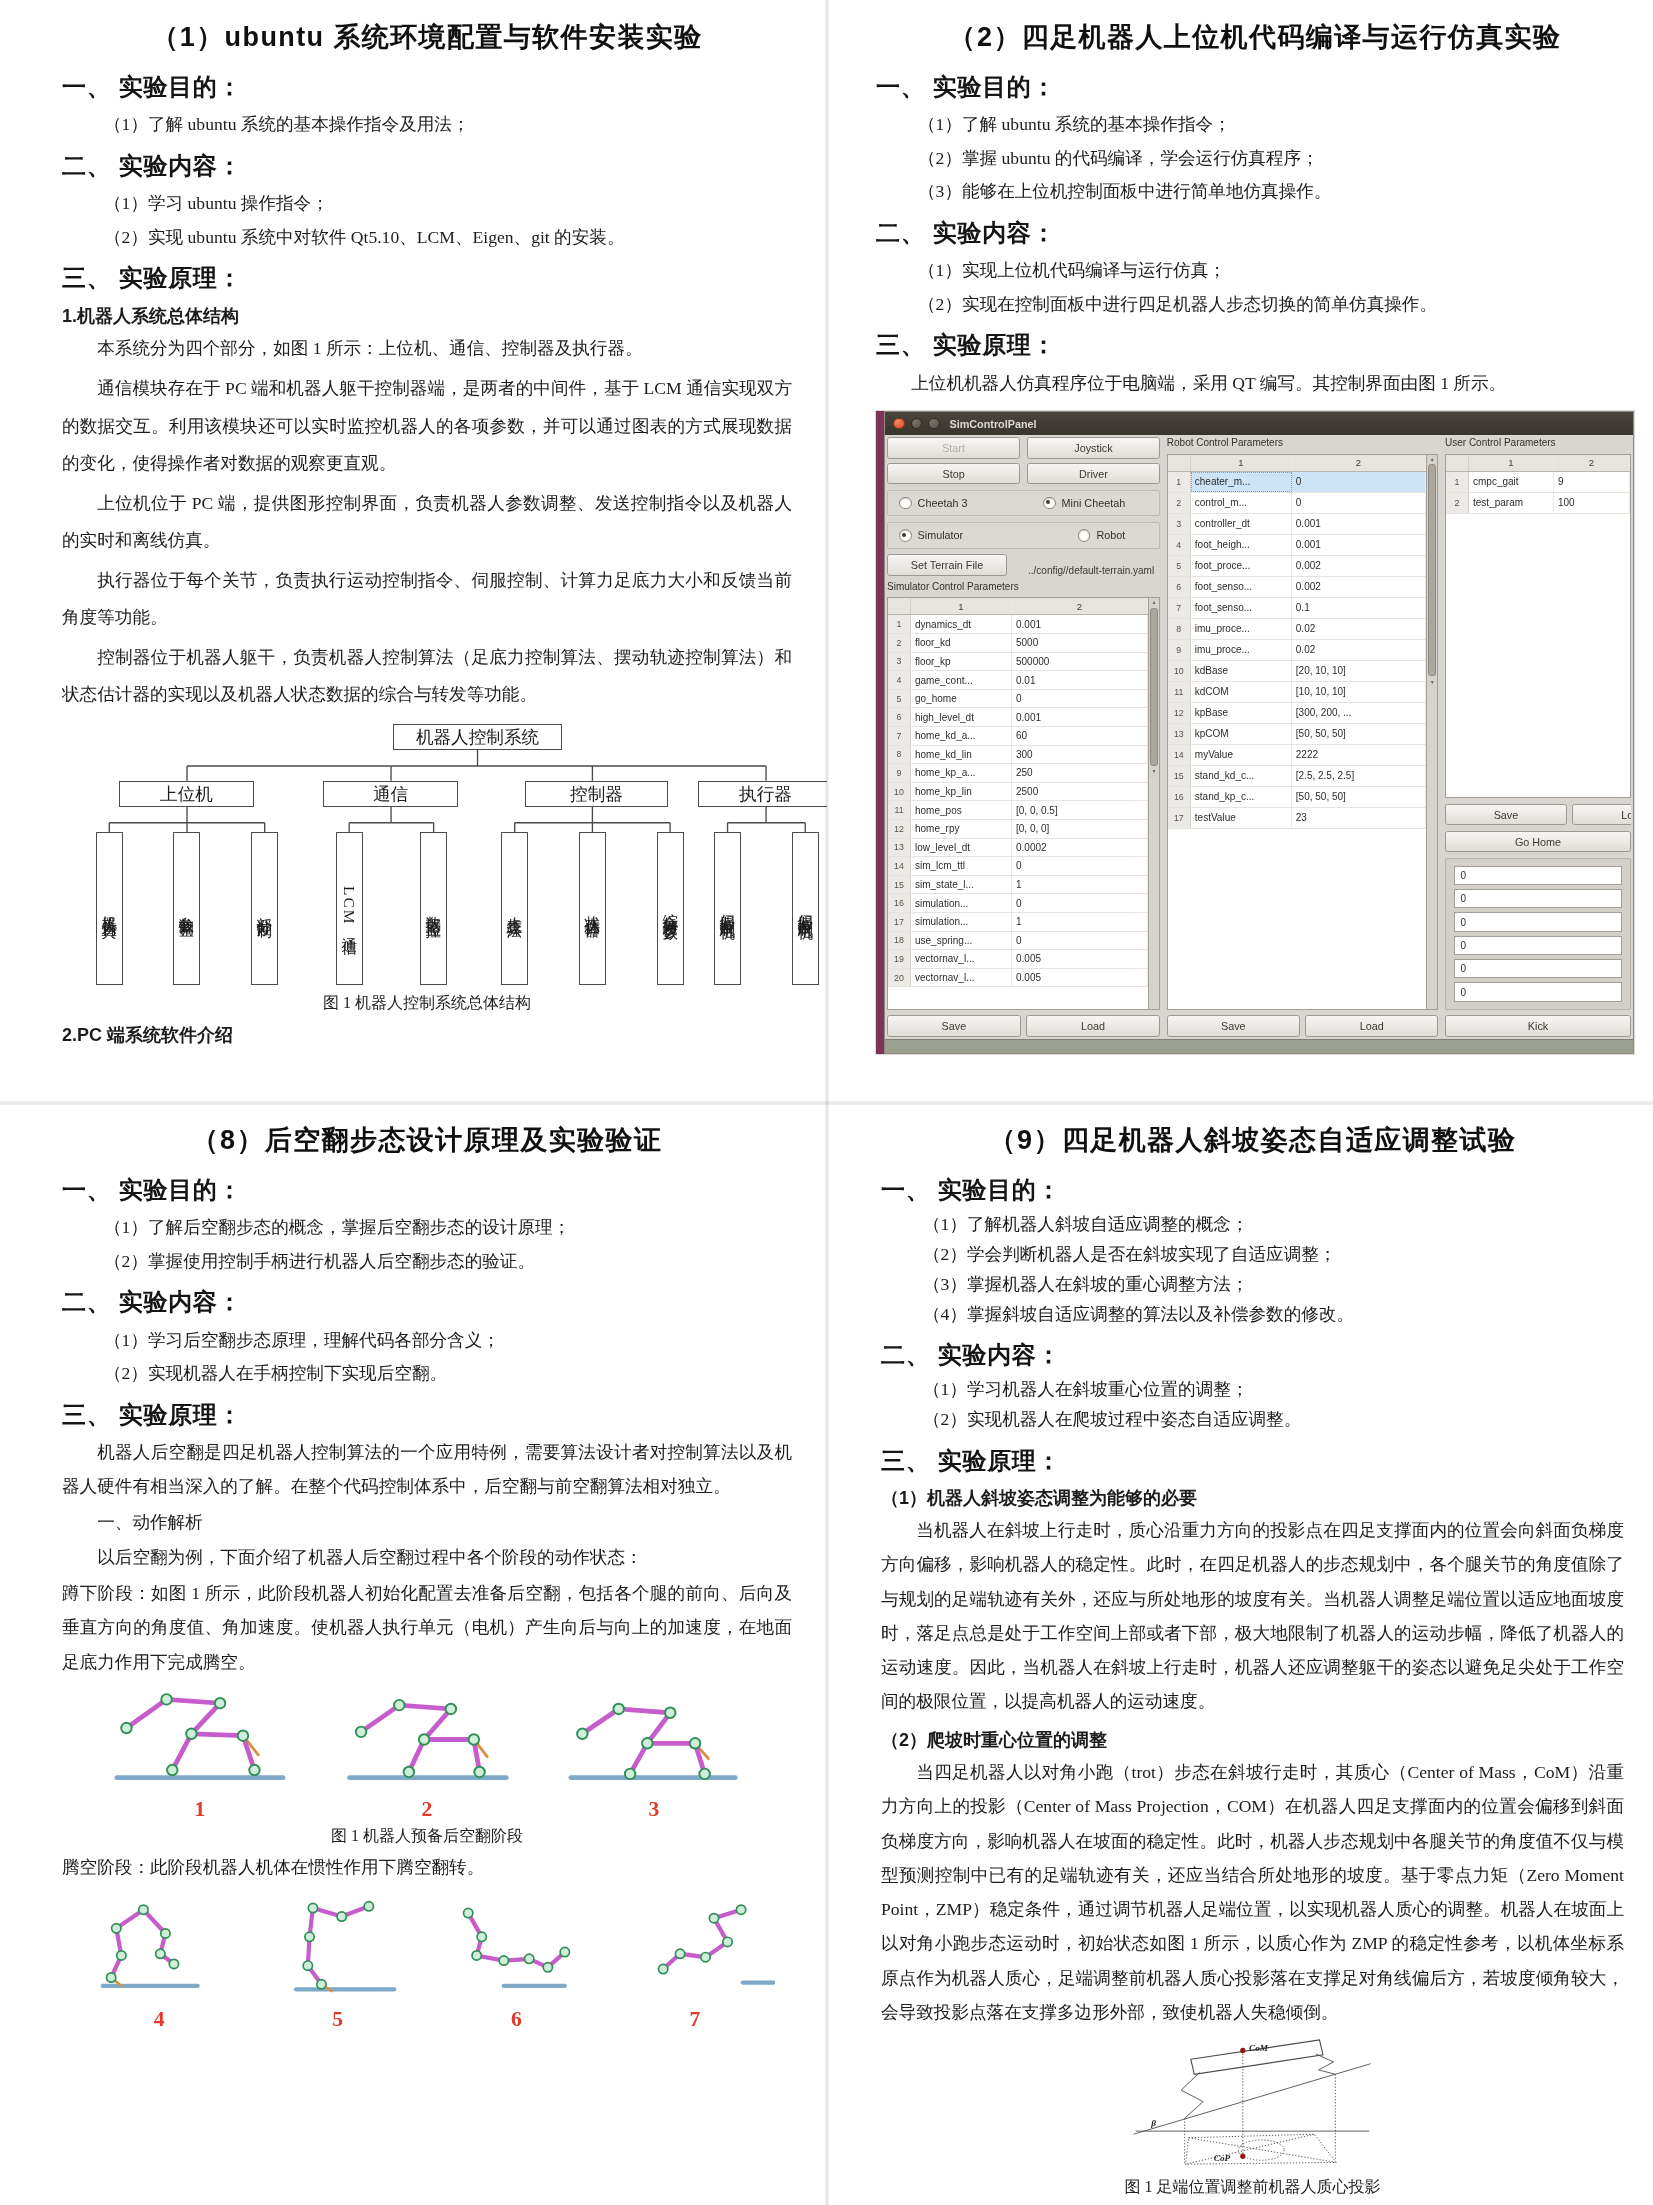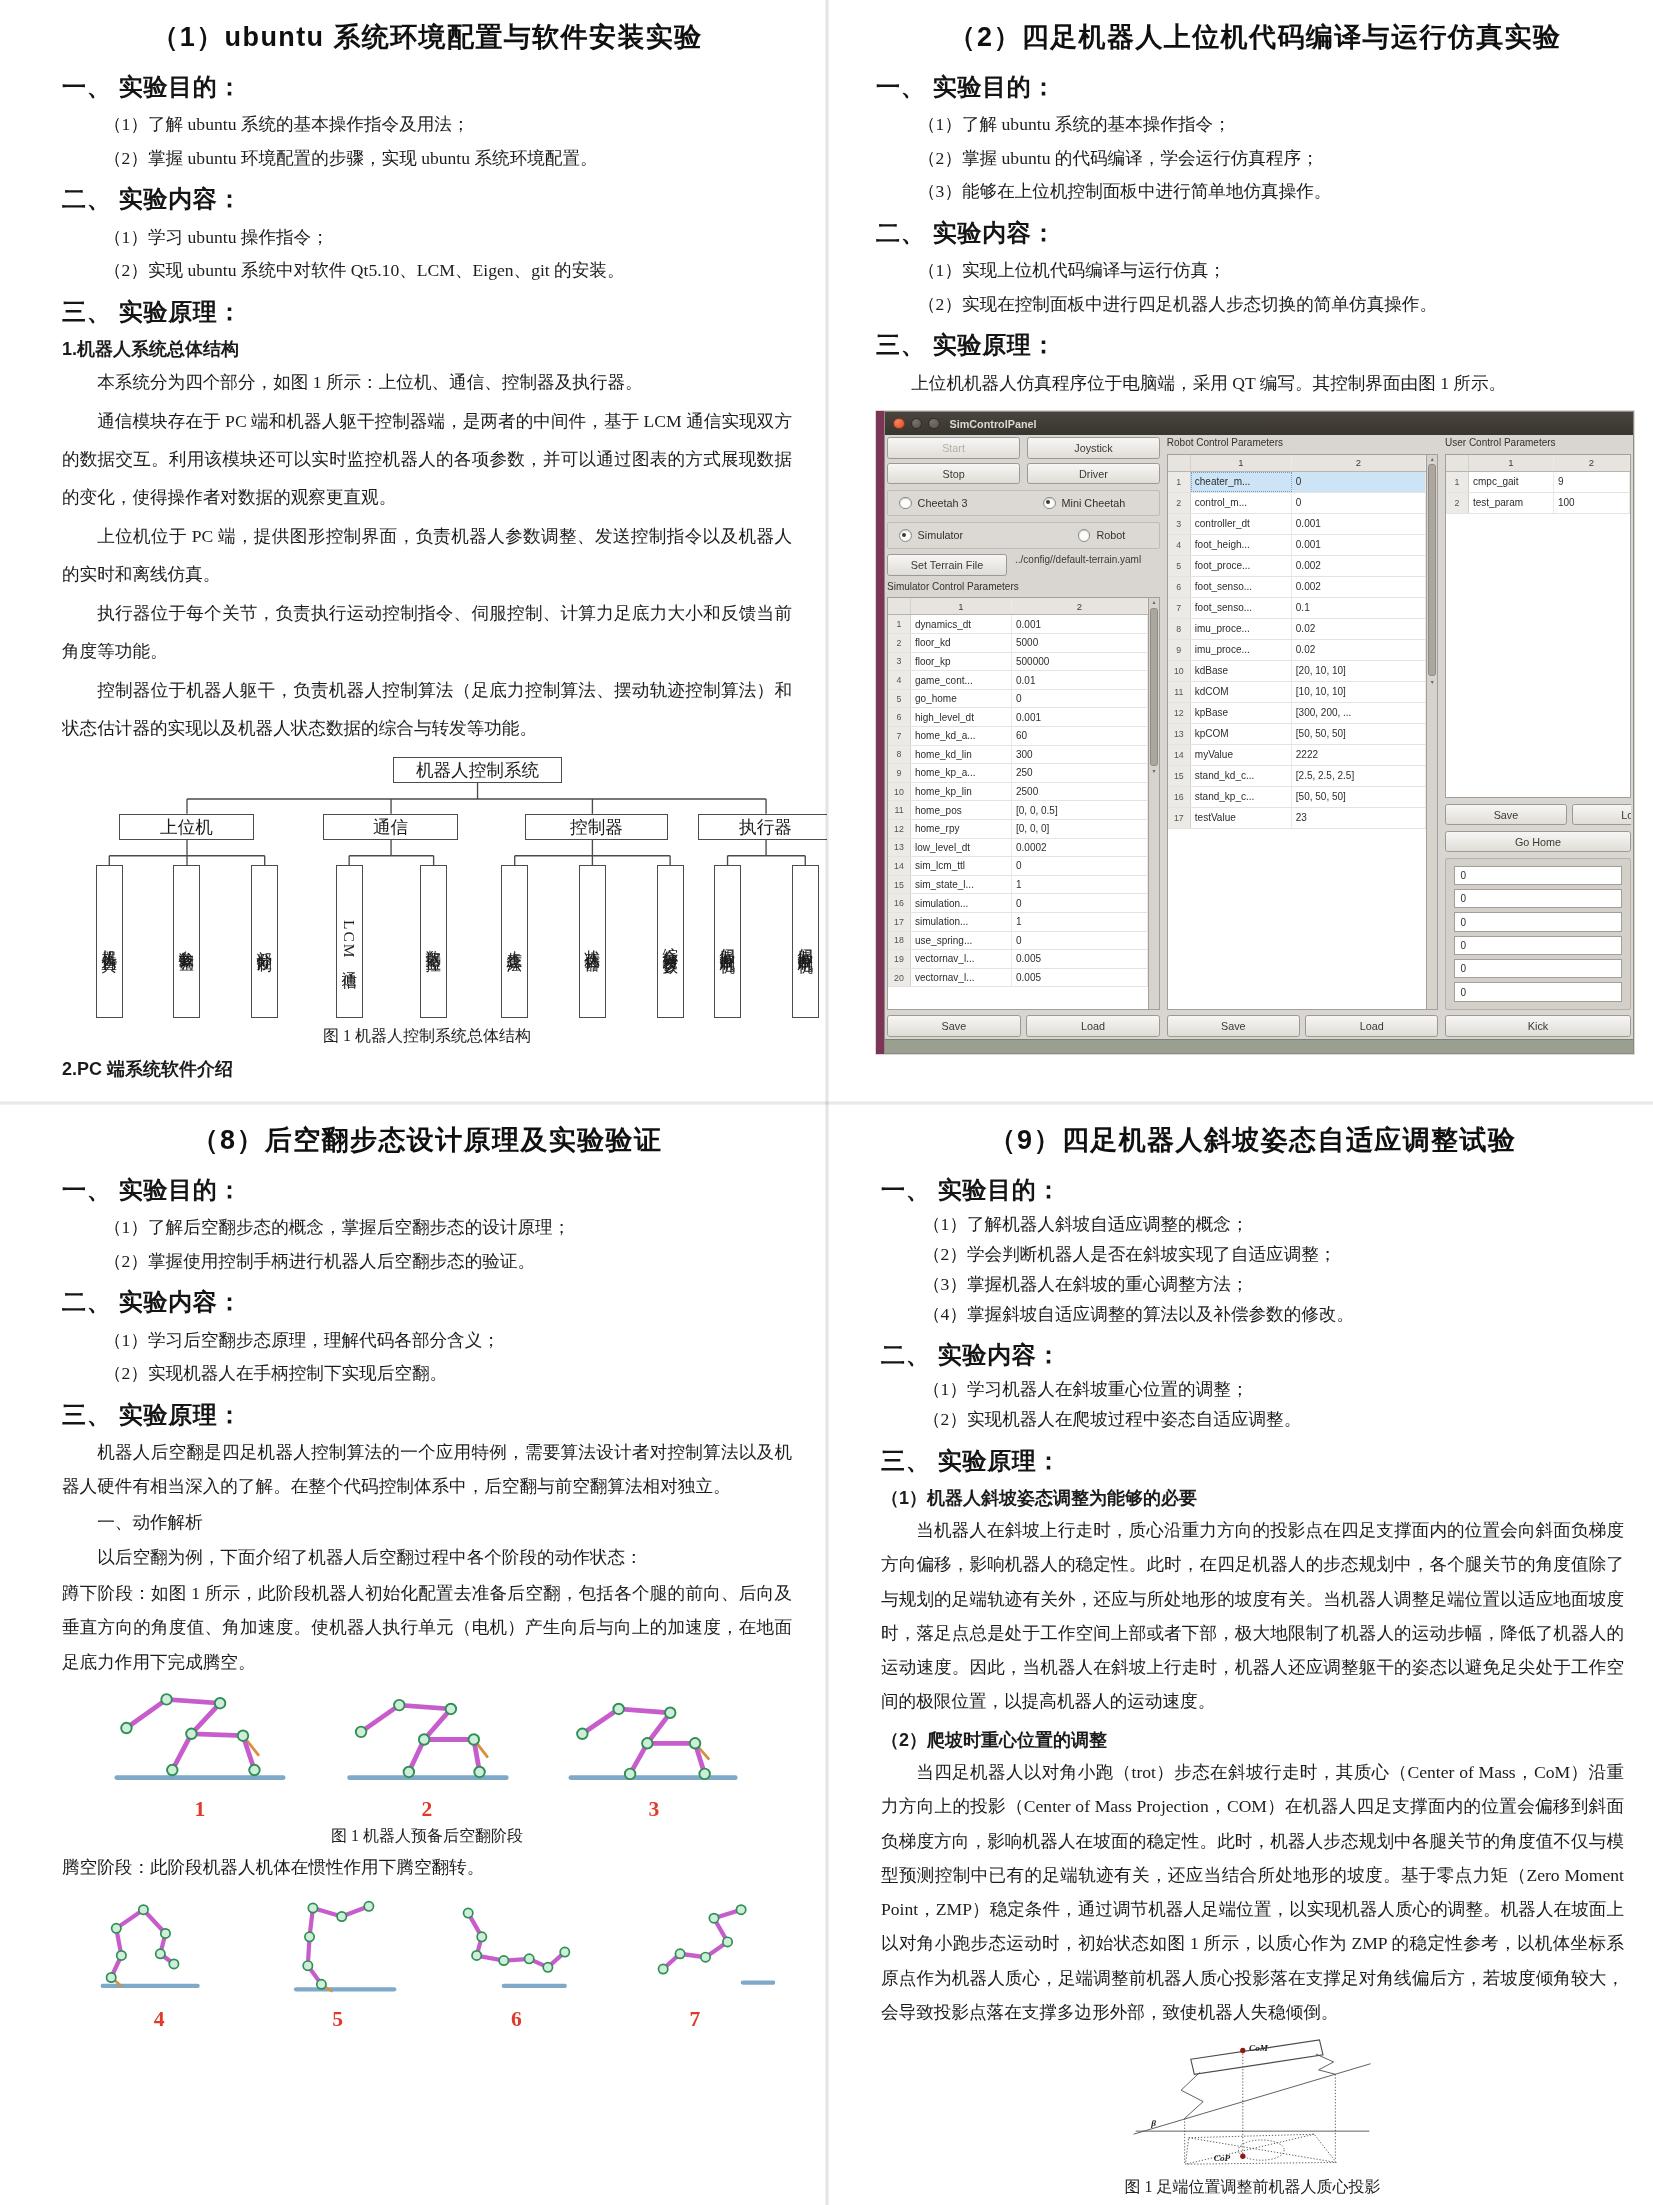--- a/index.html
+++ b/index.html
@@ -62,21 +62,21 @@
         font:10.8px "Liberation Sans",sans-serif;color:#3b3934;padding:0 6.8px;}
   .qbtn.disabled{color:#b3afa8;}
   .radiobox{display:flex;justify-content:space-between;align-items:center;padding:6px 10.8px;
         border:0.7px solid #c0bcb5;border-radius:2px;background:#dcd8d3;}
   .radio{display:inline-flex;align-items:center;gap:6px;font-size:10.8px;color:#33312d;}
   .radio .rdot{width:10.8px;height:10.8px;border-radius:50%;background:#fdfdfc;border:0.7px solid #8f8b83;
         box-shadow:inset 0 0.7px 1.4px rgba(0,0,0,.25);position:relative;flex:none;}
   .radio.checked .rdot::after{content:"";position:absolute;left:2.7px;top:2.7px;width:4px;height:4px;
         border-radius:50%;background:#3c3a35;}
   .radiobox .radio:last-child{margin-right:23px;}
-  .terrainrow{display:flex;gap:8px;align-items:flex-start;}
+  .terrainrow{display:flex;gap:21px;align-items:flex-end;}
   .terrainrow .qbtn{width:120px;flex:none;}
   .terrainpath{font-size:10px;color:#3b3934;white-space:nowrap;overflow:hidden;}
   .tlabel{font-size:10px;color:#33312d;flex:none;}
   .tablewrap{flex:1;display:flex;background:#fff;border:0.7px solid #a39f98;min-height:0;overflow:hidden;}
   .qt{flex:1;min-width:0;}
   .qt-row{display:flex;height:17.6px;border-bottom:0.7px solid #e6e3de;background:#fff;}
   .colM .qt-row,.colR .qt-row{height:20px;}
   .qt-head{background:#e7e4e0;border-bottom:0.7px solid #b9b5ae;height:16px!important;}
   .qt-cell{display:flex;align-items:center;padding:0 4px;box-sizing:border-box;font-size:10px;
         color:#2e2c29;border-right:0.7px solid #eceae6;min-width:0;white-space:nowrap;overflow:hidden;}
@@ -113,21 +113,20 @@
 </head>
 <body>
 
 <div class="sheet">
 
   <section class="page" id="page1">
     <h1 class="title">（1）ubuntu 系统环境配置与软件安装实验</h1>
     <h2 class="h2">一、 实验目的：</h2>
     <div class="items">
         <p class="item">（1）了解 ubuntu 系统的基本操作指令及用法；</p>
-        <p class="item">（2）掌握 ubuntu 环境配置的步骤，实现 ubuntu 系统环境配置。</p>
       </div>
     <h2 class="h2">二、 实验内容：</h2>
     <div class="items">
         <p class="item">（1）学习 ubuntu 操作指令；</p>
         <p class="item">（2）实现 ubuntu 系统中对软件 Qt5.10、LCM、Eigen、git 的安装。</p>
       </div>
     <h2 class="h2">三、 实验原理：</h2>
     <div class="subh">1.机器人系统总体结构</div>
     <div>
         <p class="para">本系统分为四个部分，如图 1 所示：上位机、通信、控制器及执行器。</p>

